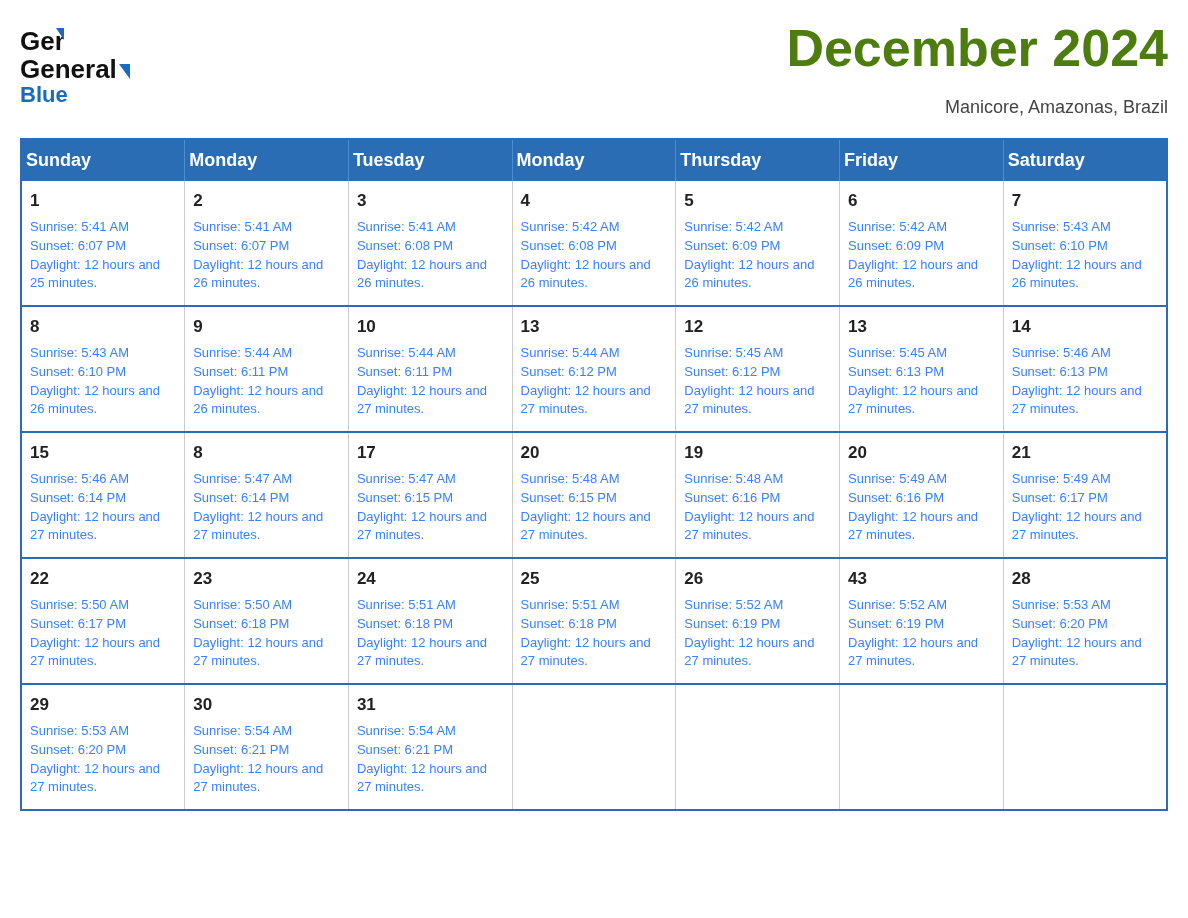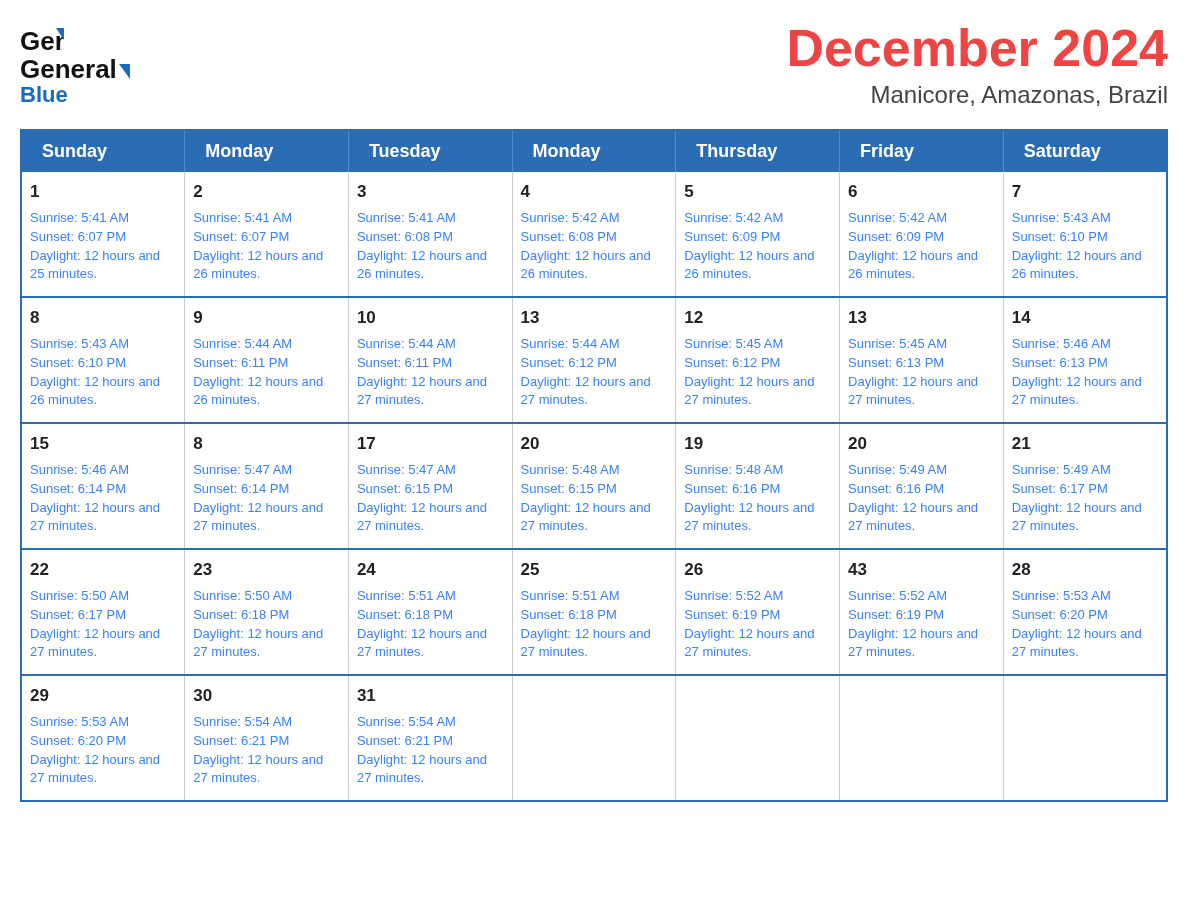--- a/index.html
+++ b/index.html
@@ -20,39 +20,39 @@
       display: flex;
       flex-direction: column;
       align-items: flex-start;
     }
     .title-section {
       text-align: right;
     }
     .month-title {
       font-size: 52px;
       font-weight: bold;
-      color: #ef4444;
+      color: #4d7c0f;
       line-height: 1.1;
     }
     .location {
-      font-size: 24px;
+      font-size: 18px;
       color: #444;
-      margin-top: 4px;
+      margin-top: 20px;
     }
     .calendar-table {
       width: 100%;
       border-collapse: collapse;
       border: 2px solid #2a6db5;
     }
     .calendar-table th {
       background-color: #2a6db5;
       color: #fff;
       font-size: 18px;
       font-weight: bold;
-      padding: 10px 20px;
+      padding: 10px 4px;
       text-align: left;
       border-right: 1px solid #4a8ed5;
     }
     .calendar-table th:last-child {
       border-right: none;
     }
     .calendar-table td {
       vertical-align: top;
       padding: 8px 8px 12px 8px;
       border-right: 1px solid #ccc;

